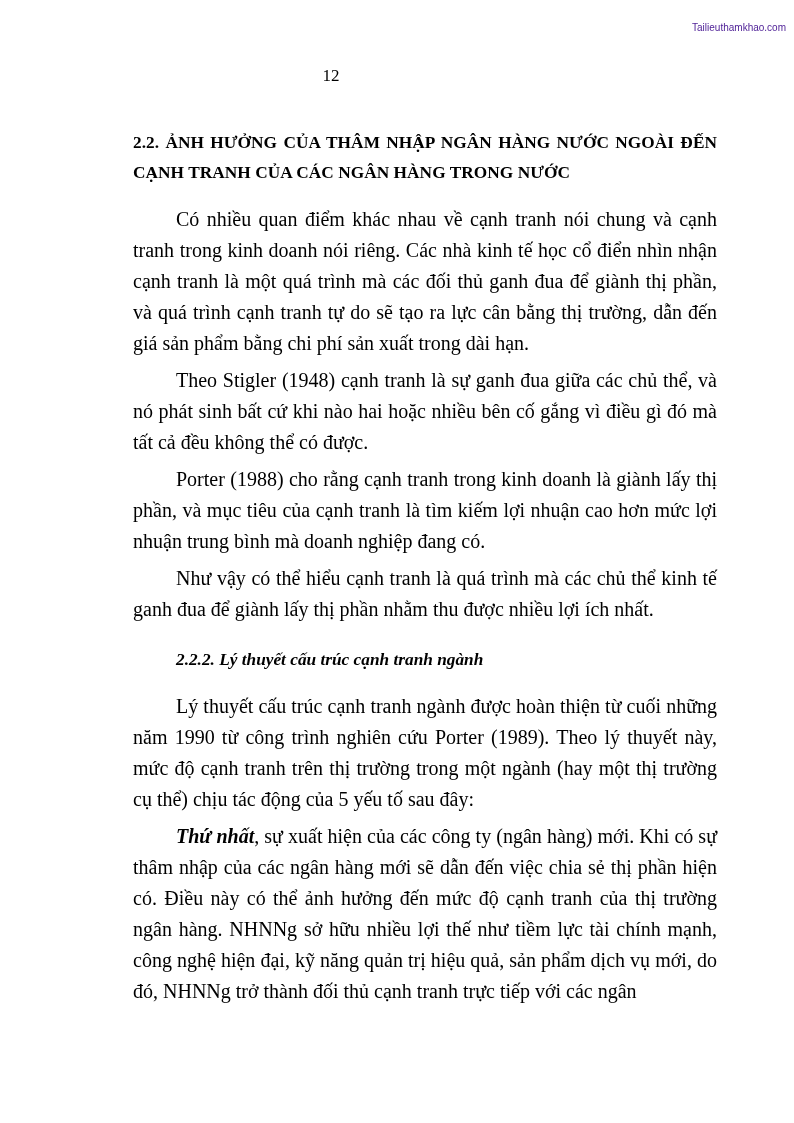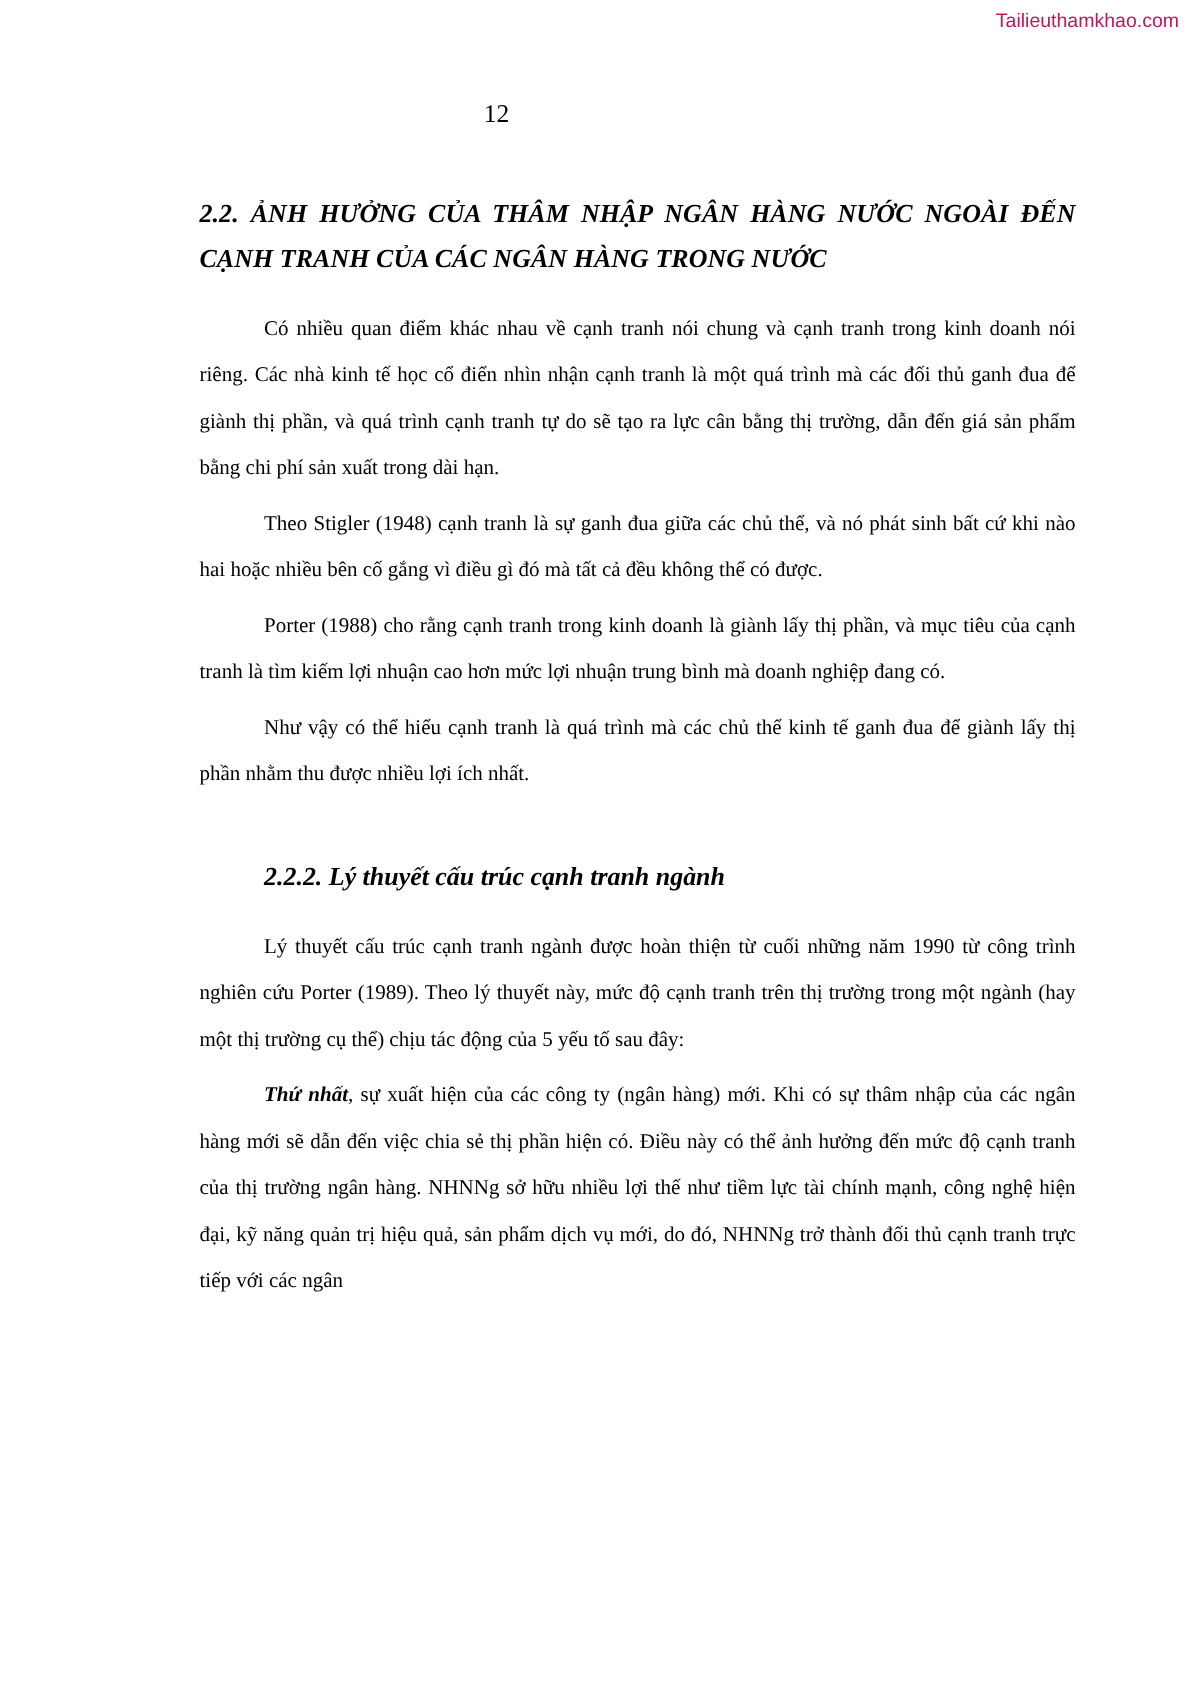--- a/index.html
+++ b/index.html
@@ -5,49 +5,48 @@
     html, body { margin: 0; padding: 0; }
     body {
       width: 794px; height: 1123px;
       background: #ffffff;
       position: relative;
       overflow: hidden;
       font-family: "Liberation Serif", "DejaVu Serif", serif;
       color: #000;
     }
     .watermark {
-      position: absolute; top: 6px; right: 8px;
+      position: absolute; top: 22px; right: 8px;
       font-family: "Liberation Sans", "DejaVu Sans", sans-serif;
-      font-size: 13px; color: #be185d;
+      font-size: 10px; color: #4c1d95;
     }
     .page-number {
       position: absolute; top: 66px; left: 0; width: 662px;
       text-align: center; font-size: 17px;
     }
     .content {
       position: absolute; left: 133px; top: 128px; width: 584px;
     }
     .heading {
       font-weight: bold; font-size: 17.3px; line-height: 30px;
       text-align: justify; margin: 0 0 16px 0;
       letter-spacing: 0.05px;
-      font-style: italic;
     }
     .heading .hline { display: block; text-align: justify; text-align-last: justify; }
     .heading .hline.last { text-align-last: left; }
     .subheading {
       font-weight: bold; font-style: italic; font-size: 17.3px;
       line-height: 30px; margin: 0 0 16px 43px;
     }
     p.para {
       margin: 0 0 6px 0;
-      font-size: 14px; line-height: 31px;
+      font-size: 20px; line-height: 31px;
       text-align: justify; text-indent: 43px;
     }
-    #p-s1-4 { margin-bottom: 38px; }
+    #p-s1-4 { margin-bottom: 20px; }
     #p-s2-1 { margin-bottom: 6px; }
     .em { font-style: italic; font-weight: bold; }
   </style>
 </head>
 <body>
 
 <div class="watermark">Tailieuthamkhao.com</div>
 <div class="page-number">12</div>
 
 <div class="content">

